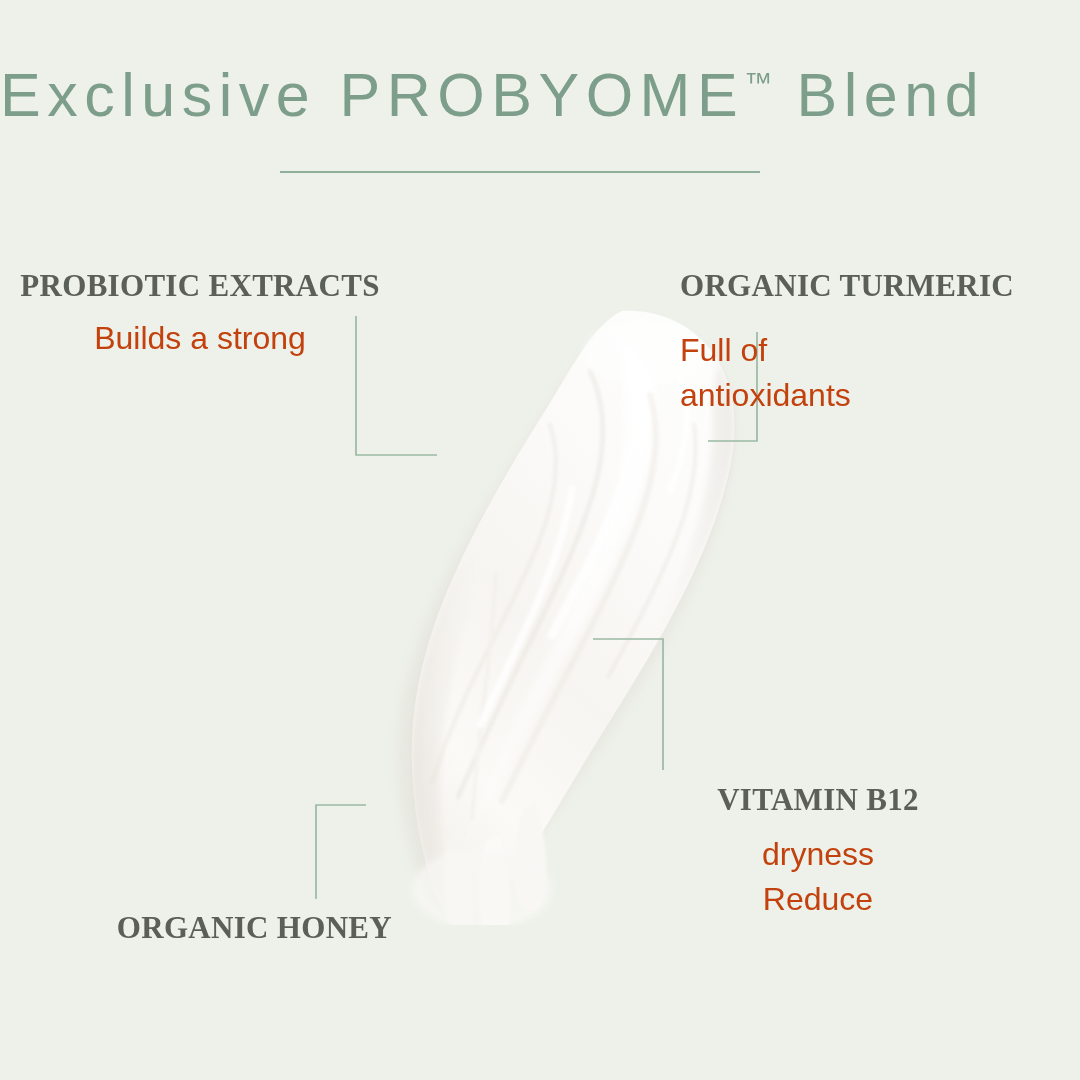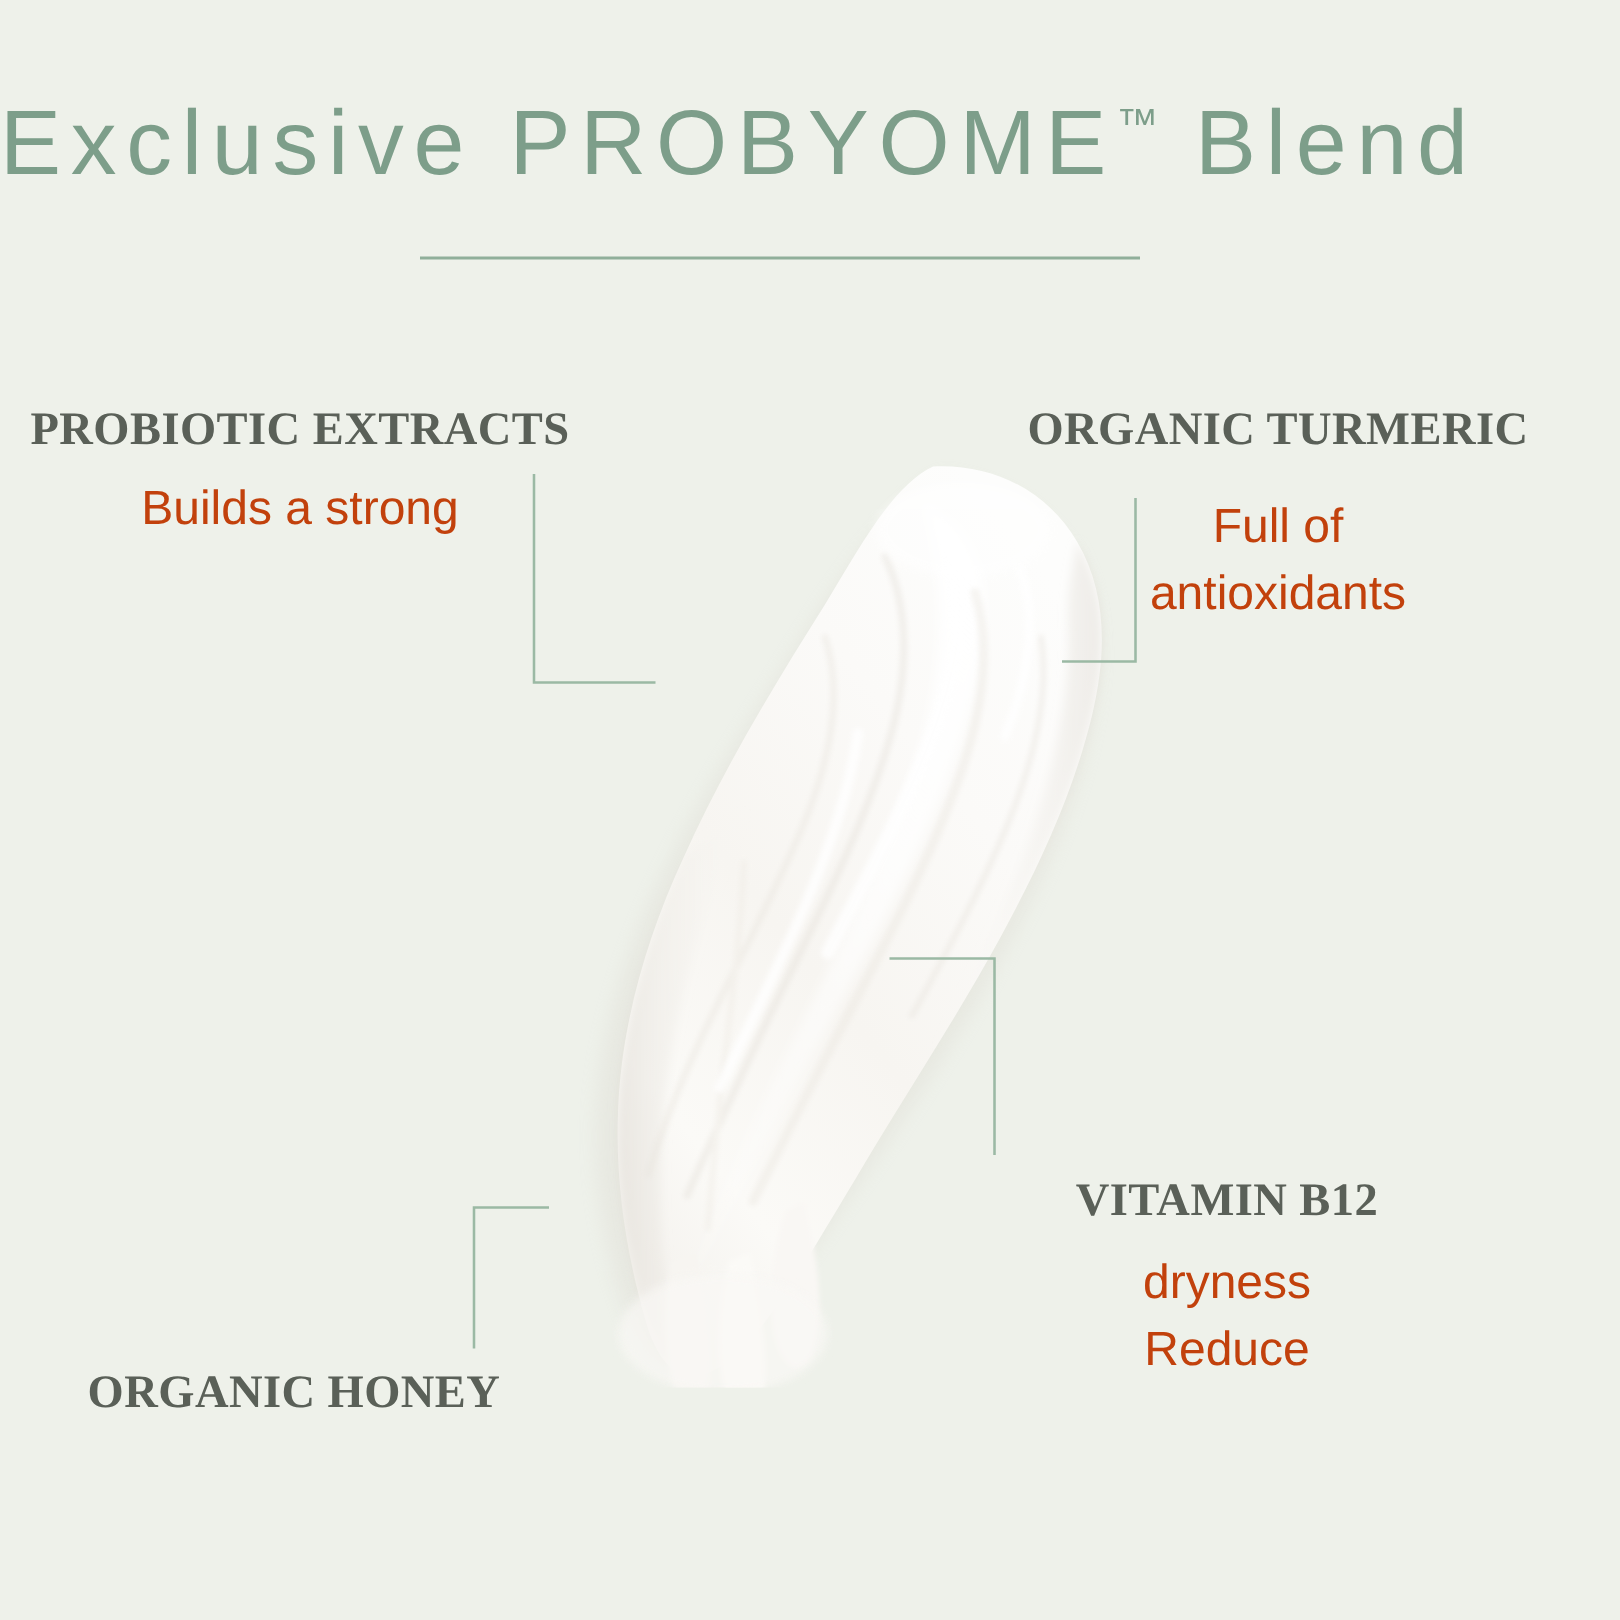--- a/index.html
+++ b/index.html
@@ -61,22 +61,22 @@
   .callout .body {
     font-size: 32px;
     font-weight: 400;
     color: #c2410c;
     line-height: 1.42;
     margin-top: 12px;
   }
   .callout .body span { display: block; }
 
   #callout-probiotic { left: 0;    top: 268px; width: 400px; text-align: center; }
-  #callout-turmeric  { left: 652px; top: 268px; width: 400px; text-align: center; }
-  #callout-honey     { left: 0;    top: 910px; width: 392px; text-align: center; }
+  #callout-turmeric  { left: 680px; top: 268px; width: 400px; text-align: left; }
+  #callout-honey     { left: 0;    top: 910px; width: 392px; text-align: right; }
   #callout-b12       { left: 668px; top: 782px; width: 300px; text-align: center; }
 
   #callout-turmeric .body { margin-top: 24px; }
   #callout-b12 .body      { margin-top: 14px; }
   #callout-honey .body    { margin-top: 6px; }
 
   
   #connectors {
     position: absolute;
     left: 0; top: 0;

